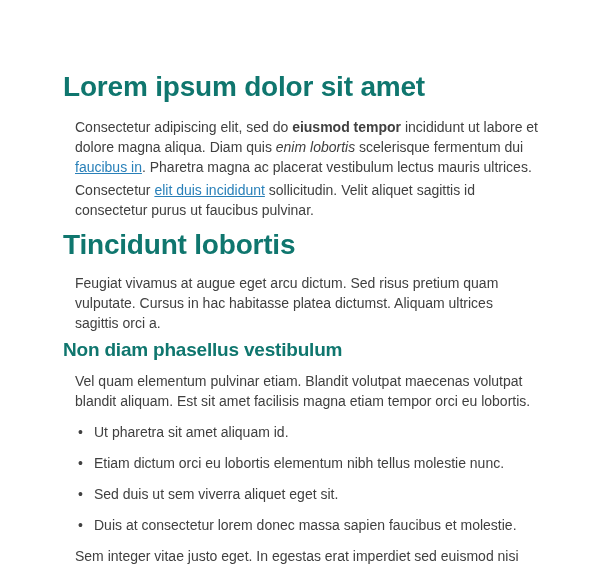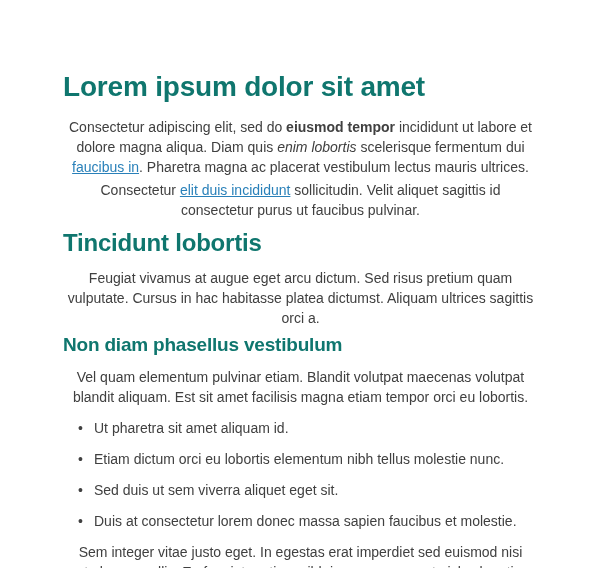--- a/index.html
+++ b/index.html
@@ -26,32 +26,31 @@
     color: #0f766e;
     font-weight: 700;
     letter-spacing: -0.2px;
   }
   h1 {
     font-size: 28px;
     line-height: 1.1;
     margin: 0 0 14px 0;
   }
   h2 {
-    font-size: 24px;
+    font-size: 28px;
     line-height: 1.1;
     margin: 10px 0 12px 0;
   }
   h3 {
     font-size: 19px;
     line-height: 1.2;
     margin: 6px 0 10px 0;
   }
   p {
-    margin: 0 0 3px 0;
-    text-align: center;
+    margin: 0 0 3px 12px;
   }
   a {
     color: #2980b9;
     text-decoration: underline;
   }
   strong { font-weight: 700; }
   em { font-style: italic; }
   ul.bullets {
     list-style: none;
     margin: 0 0 3px 0;

